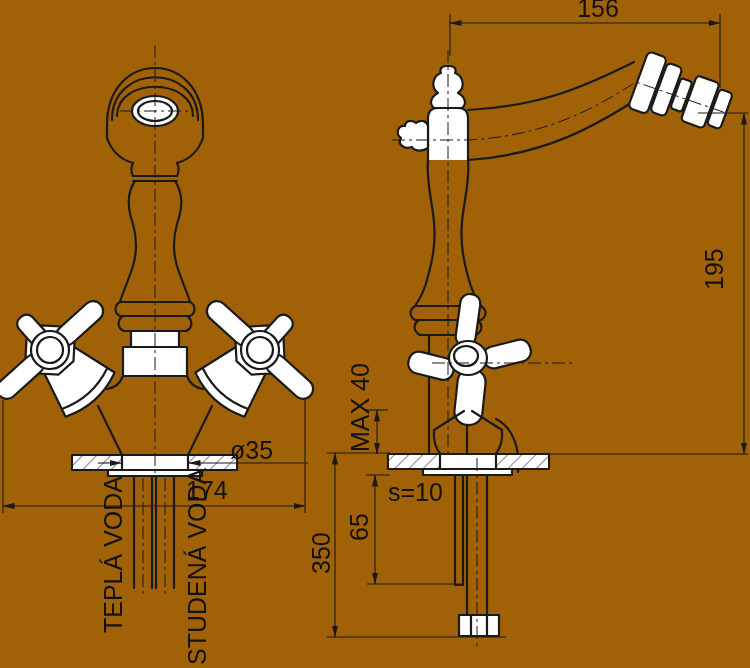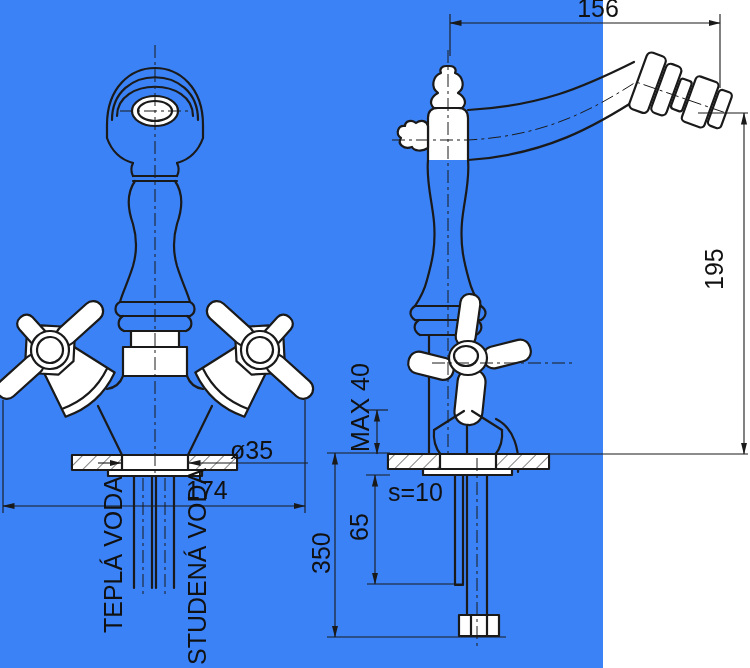--- a/index.html
+++ b/index.html
@@ -1,16 +1,16 @@
 <!DOCTYPE html>
 <html><head>
 <meta charset="utf-8">
 <style>
   html,body{margin:0;padding:0;background:#ffffff;width:750px;height:668px;overflow:hidden;}
-  .stage{position:relative;width:603px;height:668px;background:#3b82f6;}
+  .stage{position:relative;width:750px;height:668px;background:#a16207;}
   svg{display:block;}
   .ol{fill:none;stroke:#1a1a1a;stroke-width:2.2;stroke-linecap:round;stroke-linejoin:round;}
   .olf{fill:#ffffff;stroke:#1a1a1a;stroke-width:2.2;stroke-linejoin:round;}
   .thin{fill:none;stroke:#1a1a1a;stroke-width:1.1;}
   .dim{fill:none;stroke:#1a1a1a;stroke-width:1.1;}
   .cl{fill:none;stroke:#1a1a1a;stroke-width:1;stroke-dasharray:13 4 3 4;}
   text{font-family:"Liberation Sans","DejaVu Sans",sans-serif;font-size:25px;fill:#111;}
 </style>
 </head>
 <body>

